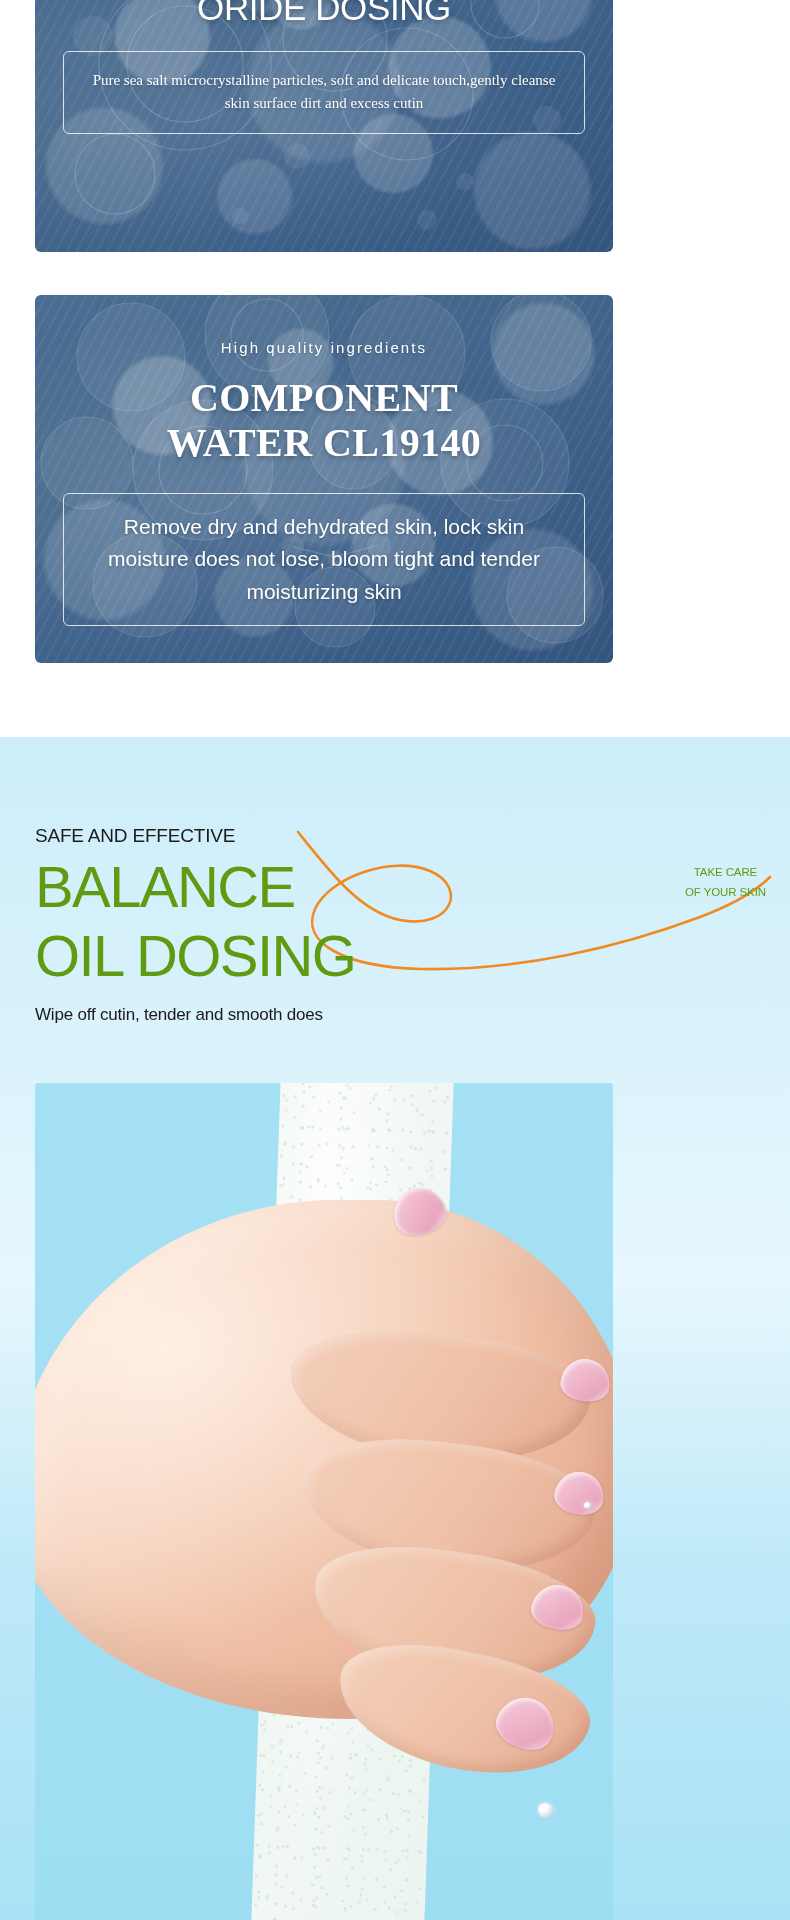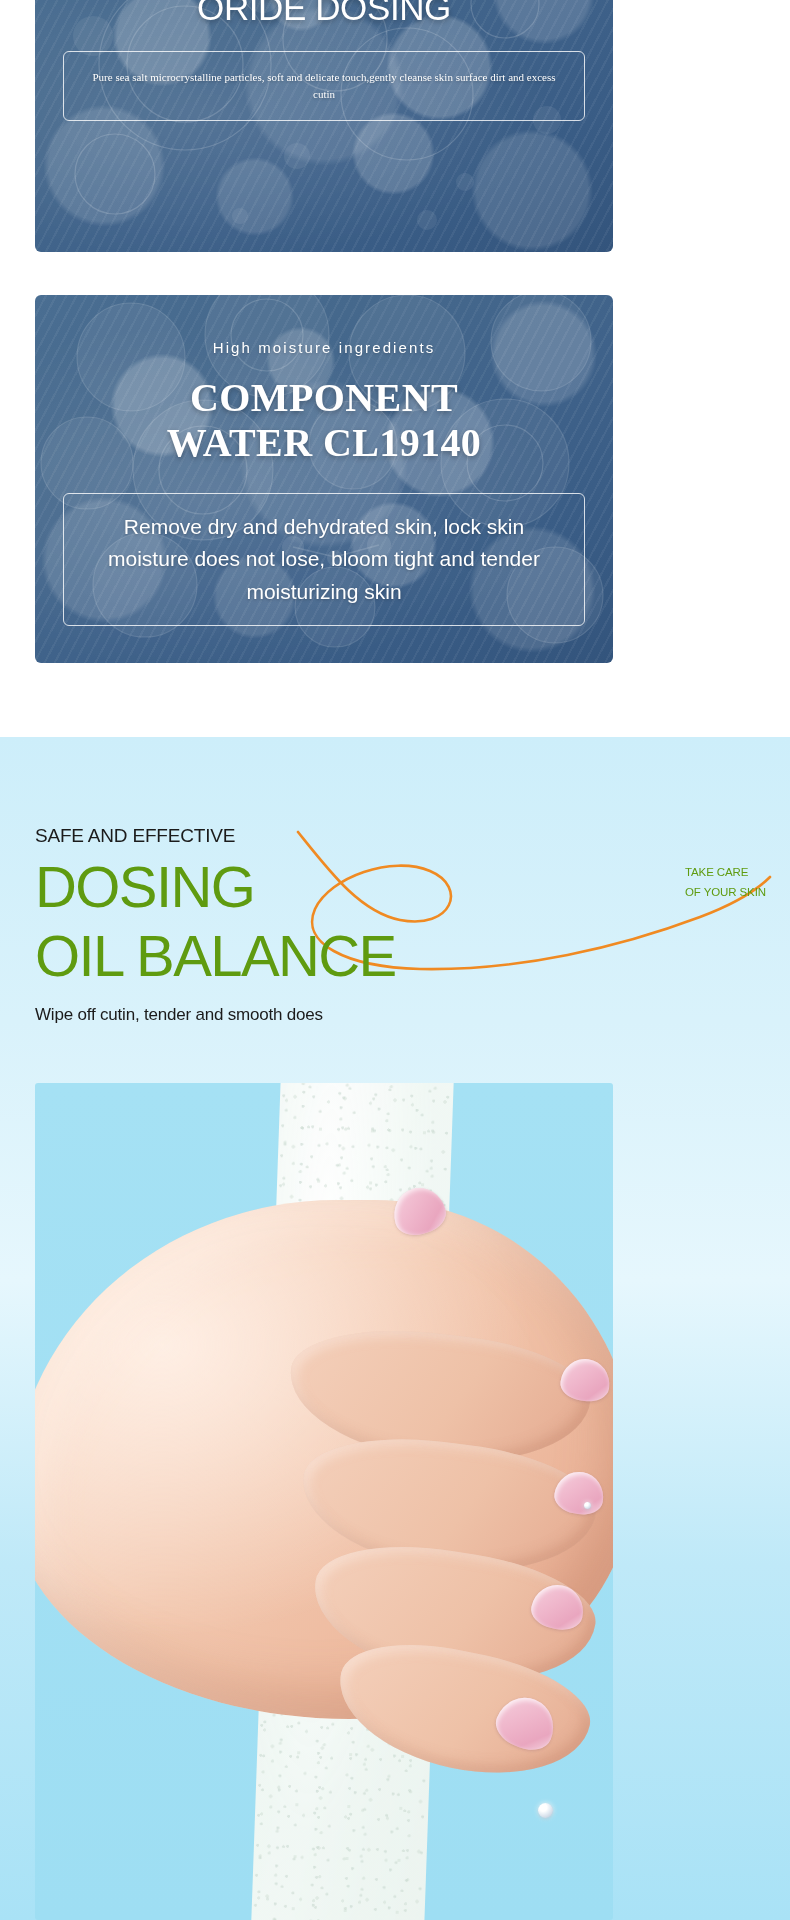--- a/index.html
+++ b/index.html
@@ -59,21 +59,21 @@
     text-shadow:0 2px 5px rgba(0,0,0,.28);
   }
   .descbox{
     margin:0 28px; border:1px solid rgba(255,255,255,.80);
     border-radius:6px; padding:17px 22px;
   }
   .descbox p{
     font-size:21px; line-height:1.55;
     text-shadow:0 1px 3px rgba(0,0,0,.25);
   }
-  .serifdesc p{ font-family:"Liberation Serif", serif; font-size:11px; }
+  .serifdesc p{ font-family:"Liberation Serif", serif; font-size:15px; }
 
   
   #card-sodium{ top:-56px; height:308px; }
   #card-sodium .content{ padding-top:6px; }
   #card-sodium .sans-title{ margin-bottom:24px; }
 
   
   #card-component{ top:295px; height:368px; }
   #card-component .content{ padding-top:44px; }
   #card-component .eyebrow{ margin-bottom:20px; }
@@ -95,21 +95,21 @@
     color:#5f9b10; font-size:58px; line-height:1.03;
     font-weight:400; letter-spacing:-1.6px;
   }
   .green-head .l2{ display:block; margin-top:9px; }
   .sub-line{
     margin-top:20px; font-size:17px; color:#1b1b1b; letter-spacing:-.2px;
   }
   #takecare{
     position:absolute; right:24px; top:125px; z-index:3;
     color:#5f9b10; font-size:11.5px; line-height:1.75;
-    text-align:left; letter-spacing:-.1px;
+    text-align:center; letter-spacing:-.1px;
   }
 
   
   #hand-photo{
     position:absolute; left:35px; top:1083px; width:578px; height:837px;
     border-radius:3px; overflow:hidden; z-index:4;
     background:linear-gradient(180deg,#a5e1f4 0%,#9edef3 100%);
   }
   .photo-layer{ position:absolute; inset:0; }
   .salt-col{
@@ -221,21 +221,21 @@
     <g stroke="rgba(255,255,255,.28)" stroke-width="1.4" fill="none">
       <path d="M258 252 L300 262 L344 250"></path>
     </g>
     <g fill="rgba(255,255,255,.18)">
       <circle cx="258" cy="252" r="11"></circle>
         <circle cx="344" cy="250" r="12"></circle>
       <circle cx="300" cy="263" r="8"></circle>
     </g>
   </svg>
   <div class="content">
-    <div class="eyebrow">High moisture ingredients</div>
+    <div class="eyebrow">High quality ingredients</div>
     <div class="bigtitle">
       <span>COMPONENT</span><br>
       <span>WATER CL19140</span>
     </div>
     <div class="descbox">
       <p>Remove dry and dehydrated skin, lock skin moisture does not lose, bloom tight and tender moisturizing skin</p>
     </div>
   </div>
 </section>
 
@@ -243,22 +243,22 @@
 
   <svg class="swirl" viewBox="0 0 790 300">
     <path d="M298 95 C 330 135, 360 175, 400 183 C 452 193, 468 150, 430 134
              C 392 118, 330 140, 315 172 C 300 206, 345 230, 420 232
              C 520 234, 620 210, 700 180 C 740 165, 760 150, 770 140" fill="none" stroke="#f08a22" stroke-width="2.6" stroke-linecap="round"></path>
   </svg>
 
   <div id="balance-copy">
     <div class="kicker">SAFE AND EFFECTIVE</div>
     <div class="green-head">
-      <span>DOSING</span>
-      <span class="l2">OIL BALANCE</span>
+      <span>BALANCE</span>
+      <span class="l2">OIL DOSING</span>
     </div>
     <div class="sub-line">Wipe off cutin, tender and smooth does</div>
   </div>
 
   <div id="takecare">
     <div>TAKE CARE</div>
     <div>OF YOUR SKIN</div>
   </div>
 </section>
 

